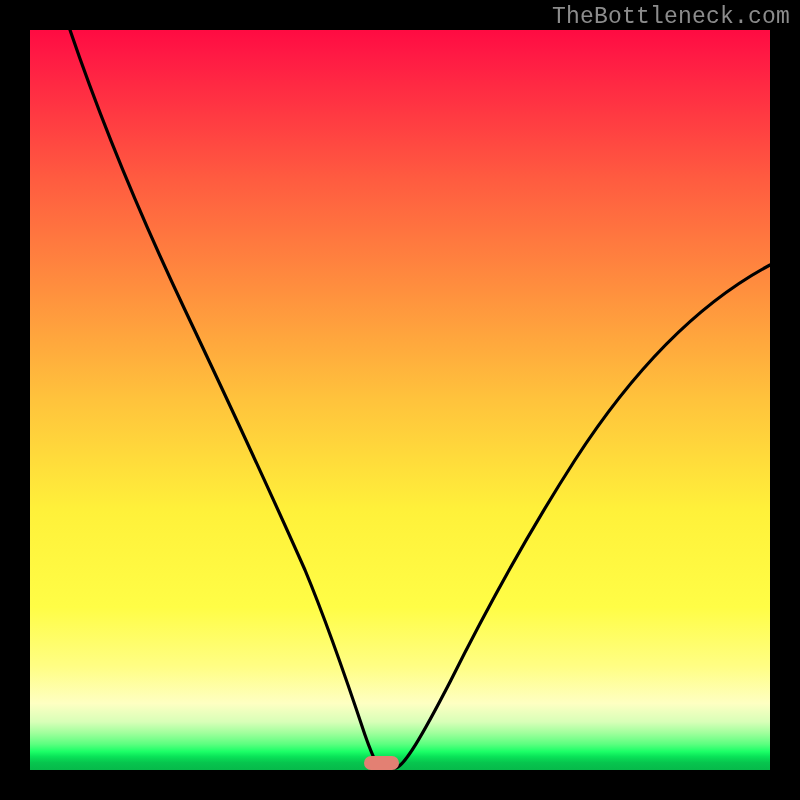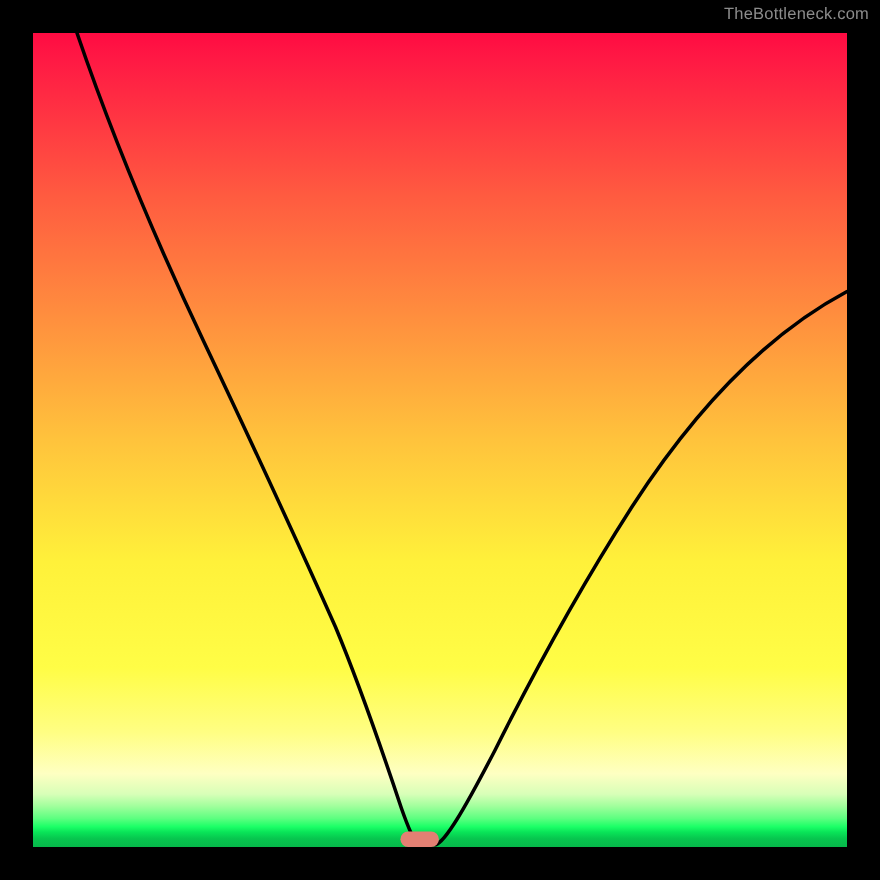--- a/index.html
+++ b/index.html
@@ -61,23 +61,24 @@
     position: absolute;
     height: 14px;
     border-radius: 7px;
     background: #e38073;
   }
   .watermark {
     position: absolute;
     top: 4px;
     right: 10px;
     color: #8c8c8c;
-    font-size: 15px;
+    font-size: 23px;
     letter-spacing: 0.2px;
     font-weight: 500;
+    font-family: Liberation Mono, monospace;
   }
 </style>
 </head>
 <body>
 
 <div class="frame">
 
   <div class="plot-area">
 
     <svg class="curve-svg" viewBox="0 0 740 740" preserveAspectRatio="none">

